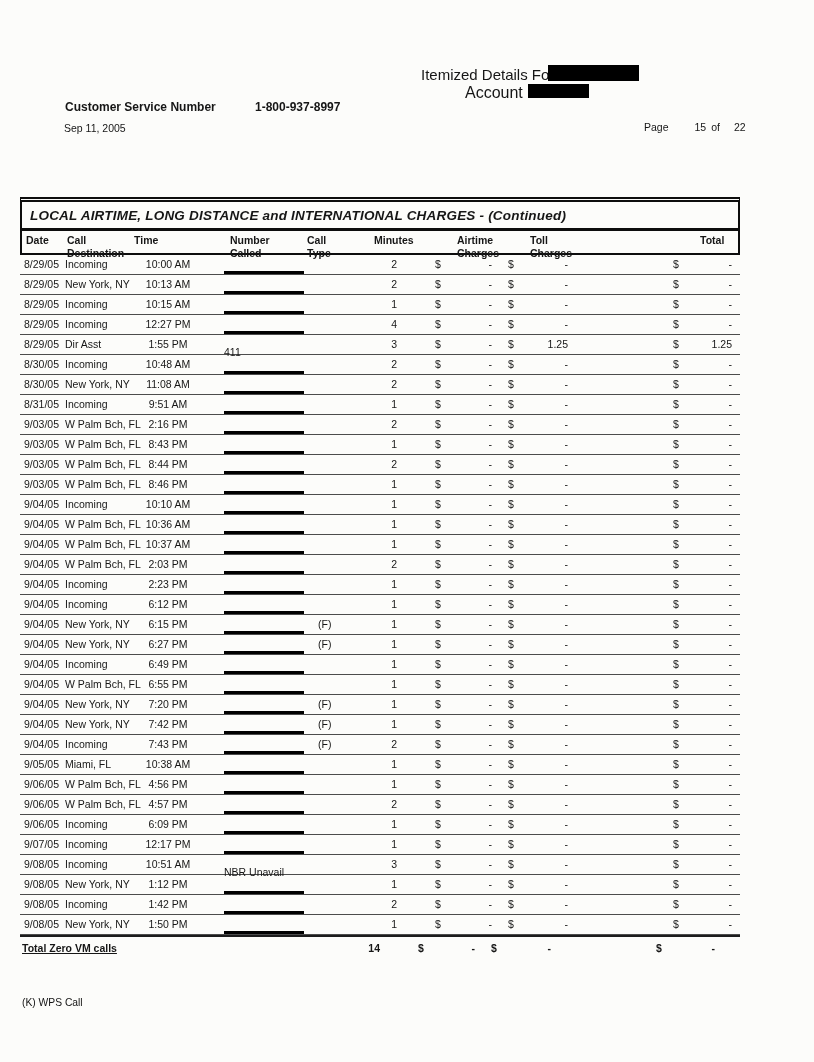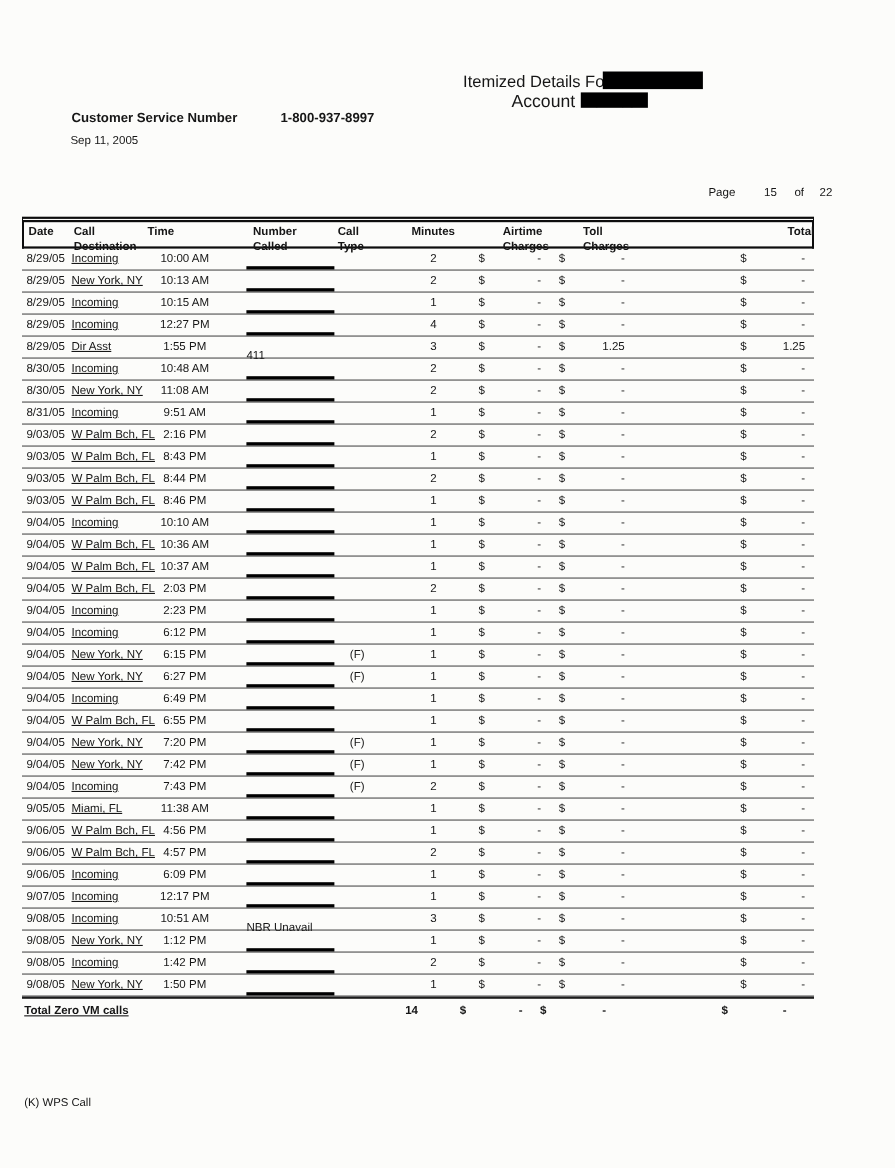--- a/index.html
+++ b/index.html
@@ -11,38 +11,38 @@
   .lbl-account{position:absolute;left:421px;top:84px;font-size:16px;margin-left:44px;}
   .bar-itemized{position:absolute;left:548px;top:65px;width:91px;height:16px;background:#000;}
   .bar-account{position:absolute;left:528px;top:84px;width:61px;height:14px;background:#000;}
 
   .csn-label{position:absolute;left:65px;top:100px;font-size:12px;font-weight:bold;}
   .csn-number{position:absolute;left:255px;top:100px;font-size:12px;font-weight:bold;}
   .bill-date{position:absolute;left:64px;top:122px;font-size:10.5px;}
   .page-ind{position:absolute;left:644px;top:121px;font-size:10.5px;}
   .page-ind span{display:inline-block;}
   .pi-num{margin-left:26px;text-align:right;}
-  .pi-of{margin-left:16px;}
-  .pi-total{margin-left:14px;margin-top:48px;}
+  .pi-of{margin-left:5px;}
+  .pi-total{margin-left:14px;}
 
   
   .charges{position:absolute;left:20px;top:197px;width:720px;}
   .head-box{border:2px solid #0d0d0d;border-top:5px double #0d0d0d;background:#fcfcfa;}
   .title-row{font-size:13.5px;font-weight:bold;font-style:italic;
              padding:6px 8px 5px 8px;border-bottom:3px solid #0d0d0d;letter-spacing:.2px;}
   .col-heads{position:relative;height:22px;font-size:10.5px;font-weight:bold;line-height:12.5px;}
   .col-heads .h{position:absolute;top:3px;white-space:pre-line;}
   .h0{left:4px}.h1{left:45px}.h2{left:112px}.h3{left:208px}.h4{left:285px}
-  .h5{left:352px}.h6{left:435px}.h7{left:508px}.h8{left:694px}
+  .h5{left:352px}.h6{left:435px}.h7{left:508px}.h8{left:678px}
 
   .trow{display:flex;align-items:center;height:19px;border-bottom:1px solid #4c4c4c;
         font-size:10.5px;line-height:19px;}
   .c{flex:none;}
   .cdate{width:45px;padding-left:4px;box-sizing:border-box;white-space:nowrap;}
-  .cdest{width:68px;white-space:nowrap;text-decoration:underline;}
+  .cdest{width:68px;white-space:nowrap;}
   .ctime{width:70px;text-align:center;white-space:nowrap;}
   .cnum{width:80px;margin-left:21px;text-align:left;padding-right:5px;
         box-sizing:border-box;position:relative;white-space:nowrap;margin-top:15px;}
   .cnum.redacted::after{content:"";position:absolute;left:0;right:0;top:-1.5px;bottom:-1.5px;background:#000;}
   .ctype{width:38px;margin-left:2px;padding-left:12px;box-sizing:border-box;}
   .cmin{width:53px;text-align:right;}
   .money{display:flex;justify-content:space-between;}
   .money .cur{font-style:normal;font-weight:inherit;}
   .cair{width:57px;margin-left:38px;}
   .ctoll{width:60px;margin-left:16px;}
@@ -70,20 +70,21 @@
   <span class="csn-label">Customer Service Number</span>
   <span class="csn-number">1-800-937-8997</span>
   <span class="bill-date">Sep 11, 2005</span>
 
   <div class="page-ind">
     <span>Page</span><span class="pi-num">15</span><span class="pi-of">of</span><span class="pi-total">22</span>
   </div>
 
   <div class="charges">
     <div class="head-box">
+      <div class="title-row">LOCAL AIRTIME, LONG DISTANCE and INTERNATIONAL CHARGES  - (Continued)</div>
       <div class="col-heads">
         <span class="h h0">Date</span>
         <span class="h h1">Call
 Destination</span>
         <span class="h h2">Time</span>
         <span class="h h3">Number
 Called</span>
         <span class="h h4">Call
 Type</span>
         <span class="h h5">Minutes</span>
@@ -592,21 +593,21 @@
             <span>-</span>
           </span>
           <span class="c money ctotal">
             <i class="cur">$</i>
             <span>-</span>
           </span>
         </div>
         <div class="trow">
           <span class="c cdate">9/05/05</span>
           <span class="c cdest">Miami, FL</span>
-          <span class="c ctime">11:38 AM</span>
+          <span class="c ctime">10:38 AM</span>
           <span class="c cnum redacted"></span>
           <span class="c ctype"></span>
           <span class="c cmin">1</span>
           <span class="c money cair">
             <i class="cur">$</i>
             <span>-</span>
           </span>
           <span class="c money ctoll">
             <i class="cur">$</i>
             <span>-</span>

